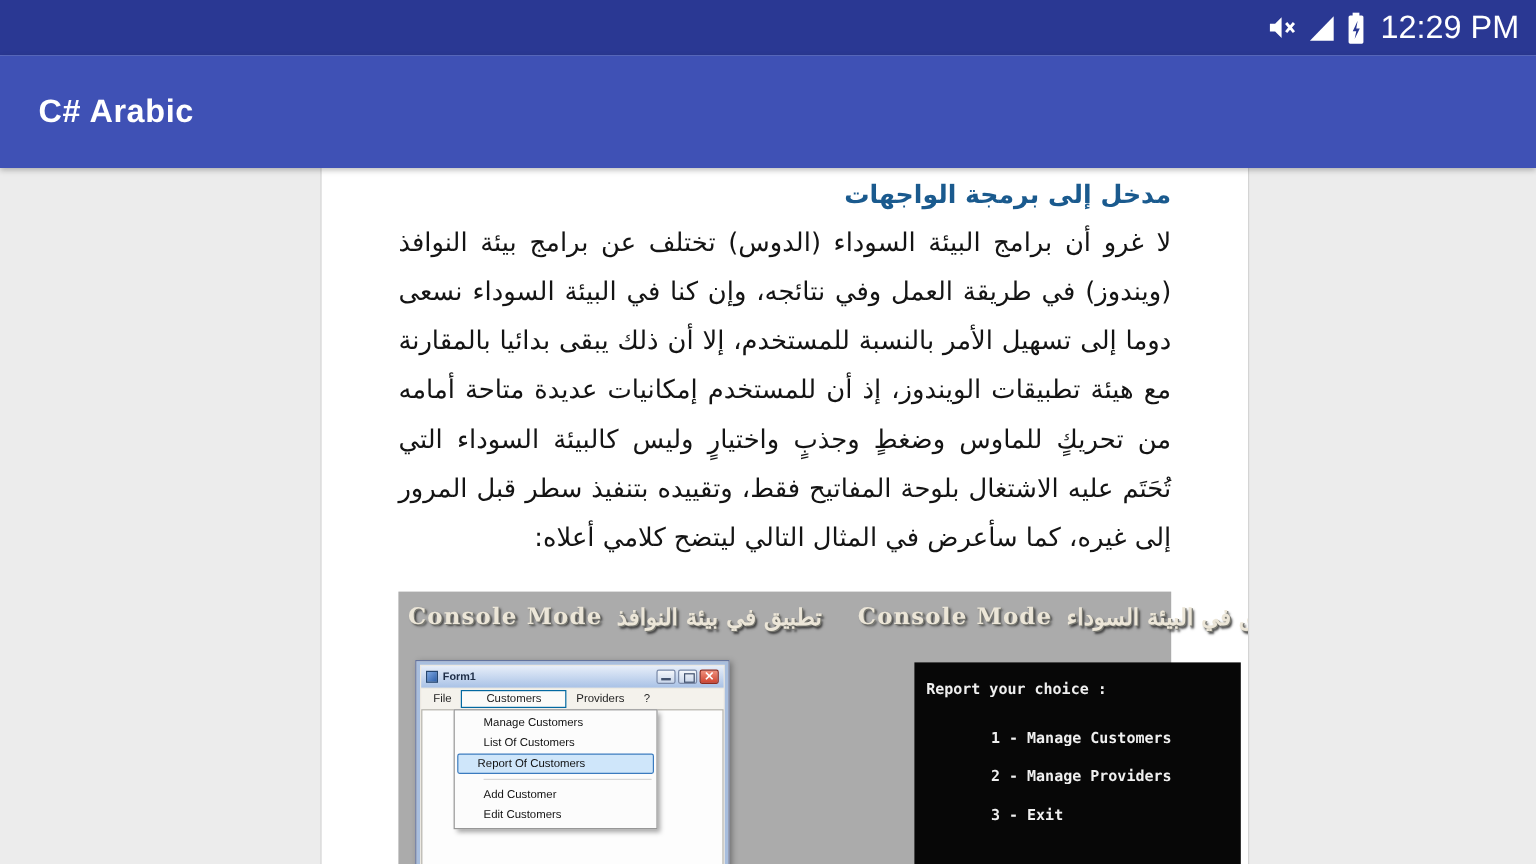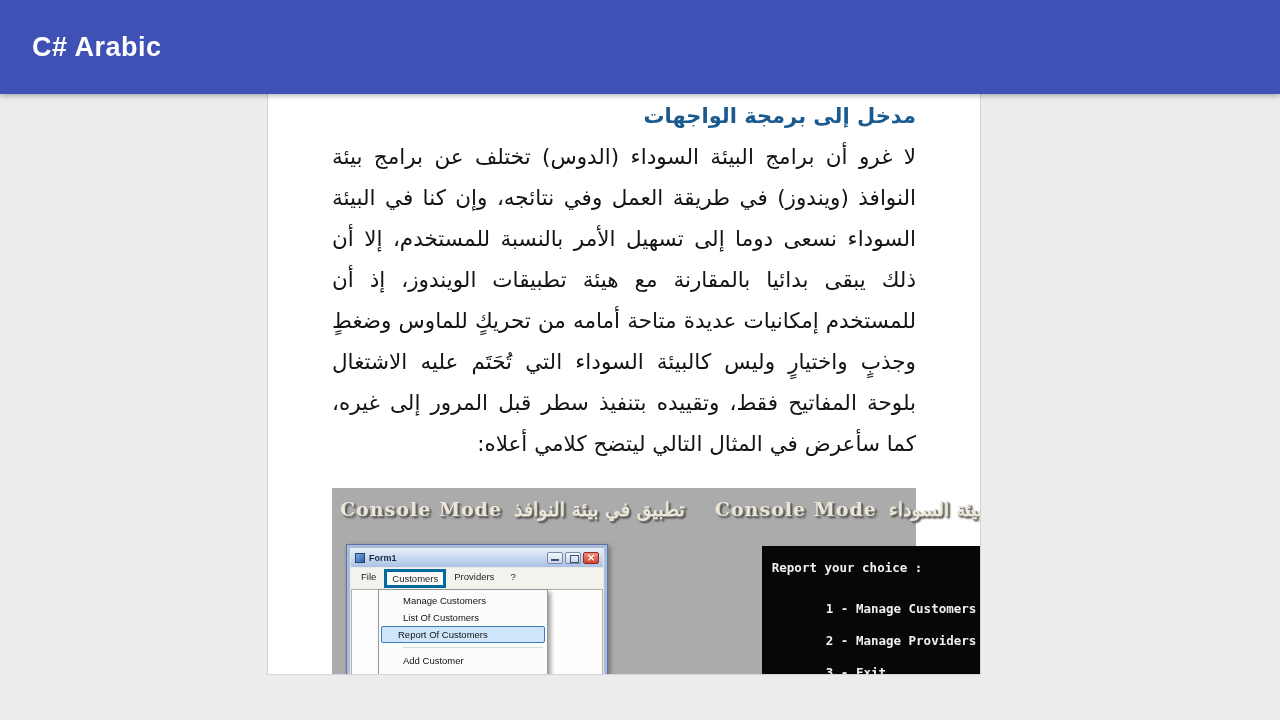--- a/index.html
+++ b/index.html
@@ -10,21 +10,21 @@
   .status-bar { height:46px; background:#2a3893; display:flex; justify-content:flex-end; align-items:center; gap:8px; padding:0 14px; }
   .status-bar svg { display:block; }
   .status-time { color:#fff; font-size:27px; font-family:"Liberation Sans",sans-serif; margin-left:4px; }
 
   
   .app-bar { height:94px; background:#3f51b5; display:flex; align-items:center; padding:0 32px; box-shadow:0 2px 5px rgba(0,0,0,.28); position:relative; z-index:2; }
   .app-title { color:#fff; font-size:27px; font-weight:bold; font-family:"Liberation Sans",sans-serif; letter-spacing:.5px; }
 
   
   .content { height:580px; background:#ececec; position:relative; }
-  .page { position:absolute; left:268px; top:0; width:712px; height:580px; background:#fff;
+  .page { position:absolute; left:268px; top:0; width:772px; height:580px; background:#fff;
           box-shadow:0 0 0 1px #d4d4d4; padding:10px 64px 0; overflow:hidden; }
   .heading { direction:rtl; text-align:right; color:#1a5a8e; font-size:21px; font-weight:bold; }
   .para { direction:rtl; text-align:justify; font-size:21.5px; line-height:41px; color:#141414; margin-top:8px; }
 
   
   .figure { margin-top:24px; background:#ababab; height:420px; display:flex; gap:30px; padding:10px 8px; }
   .fig-col { flex:1; display:flex; flex-direction:column; }
   .fig-label { direction:rtl; display:flex; justify-content:center; gap:12px; white-space:nowrap;
                font-family:"DejaVu Serif",serif; font-weight:bold; font-size:19px; color:#ece6d8;
                text-shadow:1px 1px 0 #7a7a72, 2px 2px 2px #3a3a3a; }
@@ -38,39 +38,54 @@
   .form-icon { width:10px; height:10px; background:linear-gradient(135deg,#7fa8e2,#2c5faa); border:1px solid #24456e; margin-right:4px; flex:none; }
   .form-title { font-size:9px; font-weight:bold; color:#1c2b44; flex:1; font-family:Liberation Sans, sans-serif; }
   .win-btn { width:16px; height:12px; margin-left:2px; border:1px solid #7b8aa8; border-radius:2px;
              background:linear-gradient(#f4f7fb,#c9d6ea); position:relative; flex:none; }
   .win-btn.min::after { content:""; position:absolute; left:3px; right:3px; bottom:2px; height:2px; background:#41526e; }
   .win-btn.max::after { content:""; position:absolute; left:4px; top:2px; width:7px; height:6px; border:1px solid #41526e; }
   .win-btn.close { background:linear-gradient(#ef8f7c,#cf4430); border-color:#8f2a1c; }
   .win-btn.close::after { content:"×"; position:absolute; left:0; right:0; top:-2px; text-align:center; color:#fff; font-size:11px; font-weight:bold; line-height:14px; }
   .menubar { display:flex; background:#f4f2ec; margin:1px 4px 0; padding:1px 2px; font-size:9.5px; font-family:"Liberation Sans",sans-serif; color:#222; }
   .menu-item { padding:2px 8px; }
-  .menu-item.open { border:3px solid #0369a1; background:#fbfbf9; padding:1px 5px; }
+  .menu-item.open { border:1px solid #0369a1; background:#fbfbf9; padding:1px 20px; }
   .client { position:relative; margin:0 4px 4px; background:#fdfdfd; border:1px solid #b5b2aa; flex:1; }
   .dropdown { position:absolute; top:-1px; left:26px; width:170px; background:#fcfcfc; border:1px solid #979797;
               box-shadow:3px 3px 4px rgba(0,0,0,.35); padding:2px; font-size:9.5px; font-family:"Liberation Sans",sans-serif; color:#111; }
   .dd-item { padding:3px 6px 3px 22px; }
   .dd-item.hl { border:1px solid #3b7bbf; background:#cfe6fa; border-radius:2px; padding:2px 5px 2px 16px; }
   .dd-sep { height:1px; background:#d8d8d8; margin:4px 2px 4px 22px; }
 
   
   .console { margin-top:26px; align-self:center; width:272px; height:212px; background:#070707; color:#efefef;
              font-family:"DejaVu Sans Mono",monospace; font-size:12.5px; font-weight:bold; padding:14px 10px; }
   .console .prompt { margin-bottom:26px; }
   .console .opt { margin:0 0 17px 54px; }
 </style>
 </head>
 <body>
 
 <div class="screen">
 
+  <div class="status-bar">
+    <svg width="26" height="26" viewBox="0 0 24 24">
+      <path fill="#fff" d="M3 9v6h4l5 5V4L7 9H3z"></path>
+      <path stroke="#fff" stroke-width="2.2" d="M15.5 8.5 L21.5 15.5 M21.5 8.5 L15.5 15.5"></path>
+    </svg>
+    <svg width="25" height="25" viewBox="0 0 24 24">
+      <path fill="#fff" d="M2.5 22 L21.5 22 L21.5 2.5 Z"></path>
+    </svg>
+    <svg width="16" height="27" viewBox="0 0 14 24">
+      <rect x="4.5" y="0.5" width="5" height="3" fill="#fff"></rect>
+      <rect x="1.5" y="2.5" width="11" height="21" rx="1.2" fill="#fff"></rect>
+      <path fill="#2a3893" d="M8.2 6.5 L4.6 14.2 H7.2 L6 20 L9.8 12.2 H7.2 Z"></path>
+    </svg>
+    <span class="status-time">12:29 PM</span>
+  </div>
 
   <div class="app-bar">
     <span class="app-title">C# Arabic</span>
   </div>
 
   <div class="content">
     <div class="page">
 
       <h2 class="heading">مدخل إلى برمجة الواجهات</h2>
       <p class="para">لا غرو أن برامج البيئة السوداء (الدوس) تختلف عن برامج بيئة النوافذ (ويندوز) في طريقة العمل وفي نتائجه، وإن كنا في البيئة السوداء نسعى دوما إلى تسهيل الأمر بالنسبة للمستخدم، إلا أن ذلك يبقى بدائيا بالمقارنة مع هيئة تطبيقات الويندوز، إذ أن للمستخدم إمكانيات عديدة متاحة أمامه من تحريكٍ للماوس وضغطٍ وجذبٍ واختيارٍ وليس كالبيئة السوداء التي تُحَتَم عليه الاشتغال بلوحة المفاتيح فقط، وتقييده بتنفيذ سطر قبل المرور إلى غيره، كما سأعرض في المثال التالي ليتضح كلامي أعلاه:</p>

